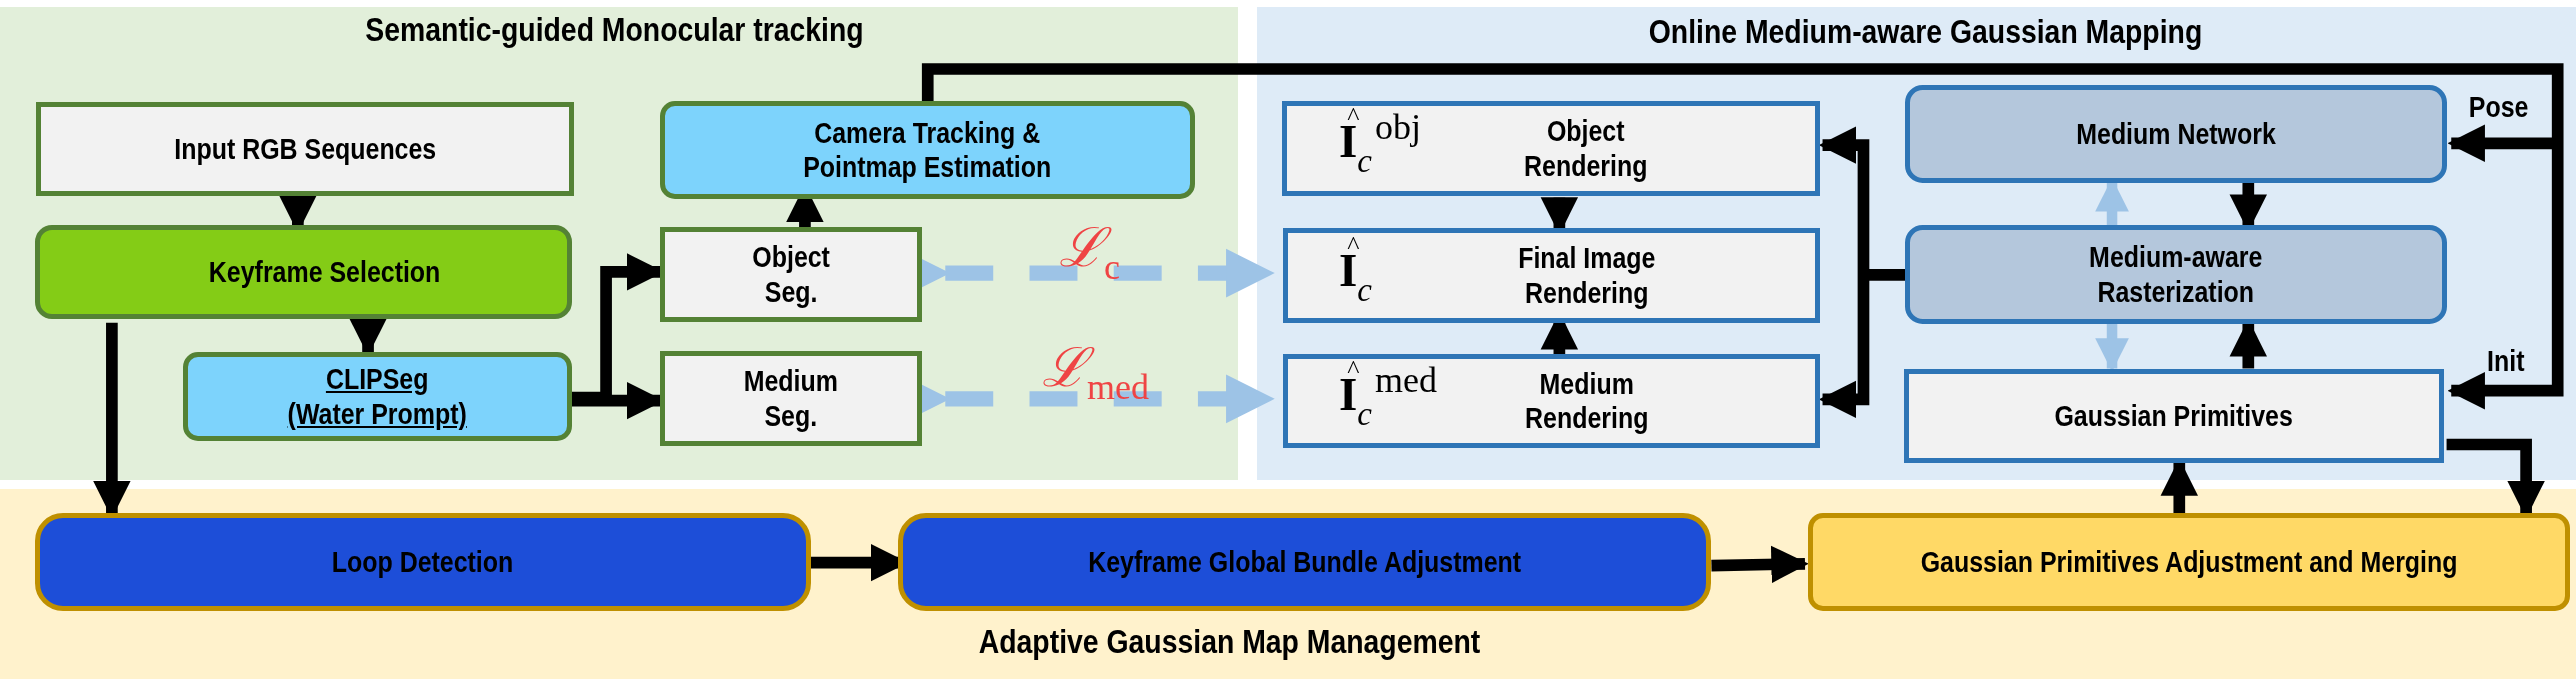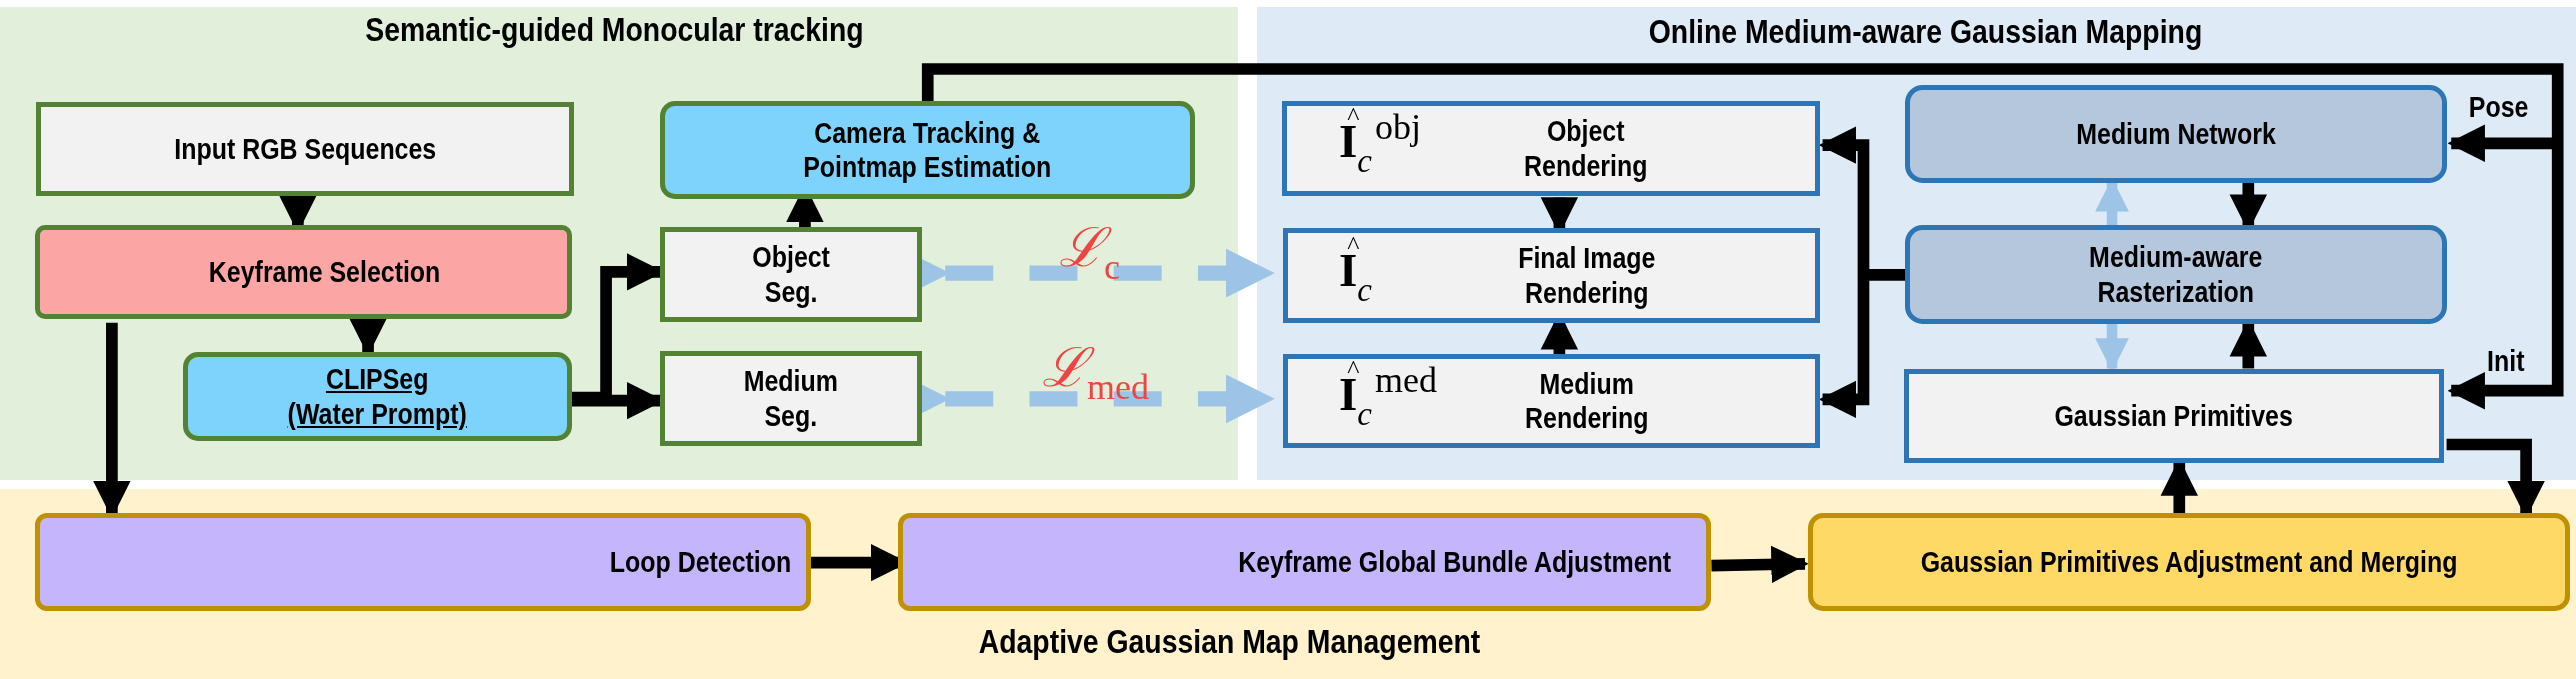--- a/index.html
+++ b/index.html
@@ -8,25 +8,25 @@
   .panel { position:absolute; }
   .panel-green { left:0; top:7px; width:1238px; height:473px; background:#e2efda; }
   .panel-blue  { left:1257px; top:7px; width:1319px; height:473px; background:#deebf7; }
   .panel-yellow{ left:0; top:489px; width:2576px; height:191px; background:#fff2cc; }
   .section-title { position:absolute; font-weight:bold; font-size:33px; color:#000;
                    white-space:nowrap; transform:scaleX(0.86); transform-origin:center; }
   .box { position:absolute; display:flex; align-items:center; justify-content:center;
          text-align:center; font-weight:bold; color:#000; box-sizing:border-box;
          line-height:1.18; white-space:pre-line; }
   .g-plain { background:#f2f2f2; border:5.3px solid #548235; }
-  .g-light { background:#fca5a5; border:5.3px solid #548235; border-radius:10px;padding-left:43px; }
+  .g-light { background:#84cc16; border:5.3px solid #548235; border-radius:17px;padding-left:43px; }
   .g-mid   { background:#7dd3fc; border:5.3px solid #548235; border-radius:15px; }
   .b-plain { background:#f2f2f2; border:5.3px solid #2e75b6; }
   .b-fill  { background:#b4c7dc; border:5.3px solid #2e75b6; border-radius:17.6px; }
-  .y-light { background:#c4b5fd; border:5.3px solid #bf9000; border-radius:12px;justify-content:flex-end; }
+  .y-light { background:#1d4ed8; border:5.3px solid #bf9000; border-radius:28px; }
   .y-strong{ background:#ffd966; border:5.3px solid #bf9000; border-radius:15px; }
   .txt { font-size:29px; transform:scaleX(0.86); display:inline-block; }
   .math { position:absolute; font-family:"Liberation Serif", serif; color:#000; }
   .math .I { font-size:47px; font-weight:bold; position:relative; }
   .math .hat { position:absolute; left:8.2px; top:-13px; font-size:26px; font-weight:normal; }
   .math .sub { font-size:33px; font-style:italic; position:relative; top:15px; }
   .math .sup { font-size:36px; position:absolute; top:-8.2px; }
   .loss { position:absolute; font-family:"Liberation Serif", serif; font-style:italic;
           font-size:54px; color:#ef4444; }
   .loss .lsub { font-style:normal; font-size:36px; position:relative; top:13px; }

